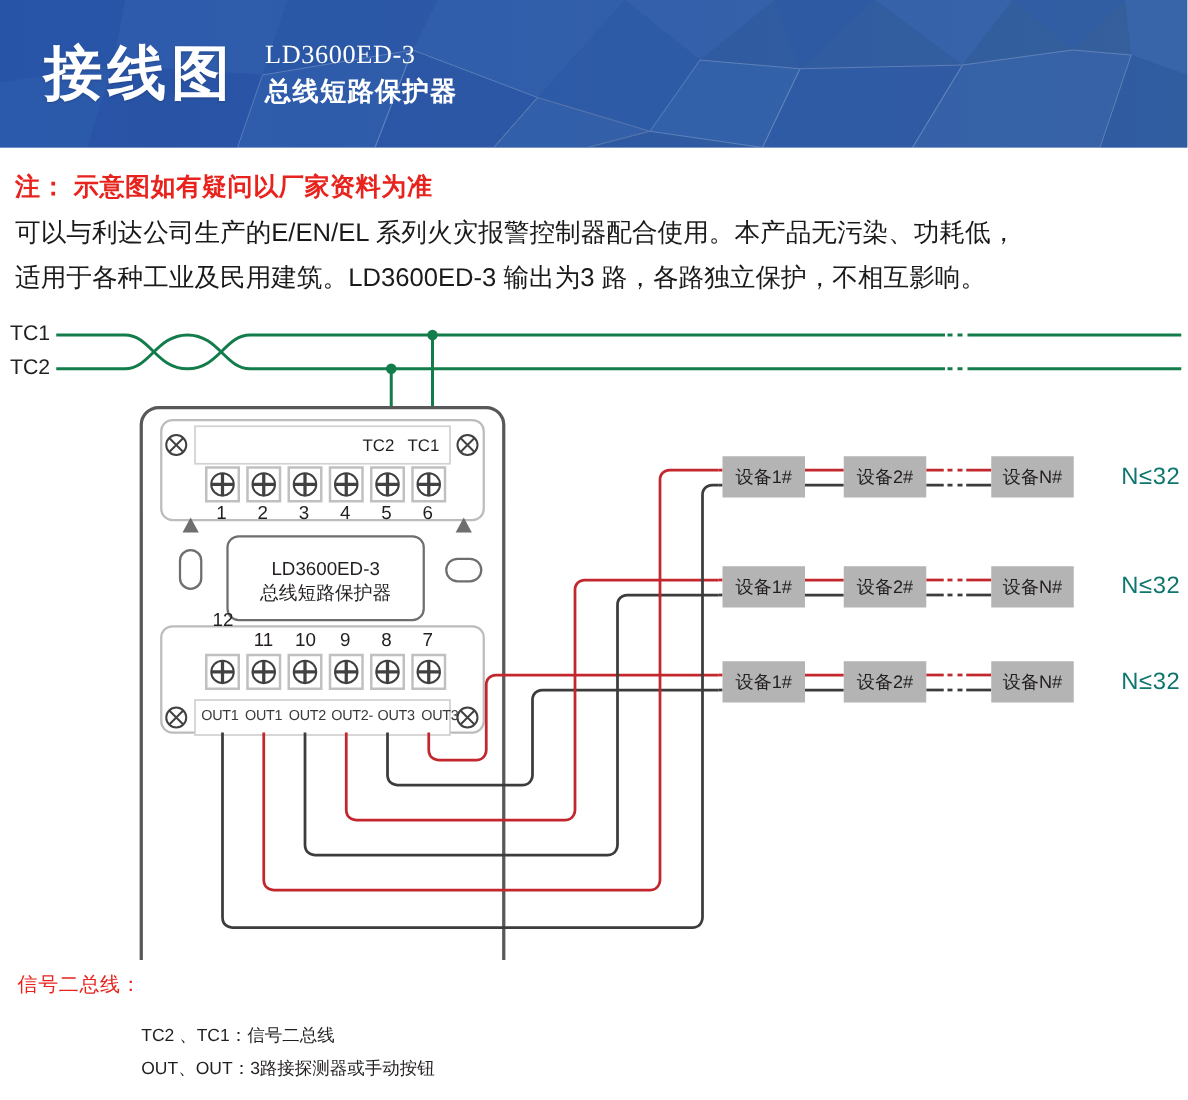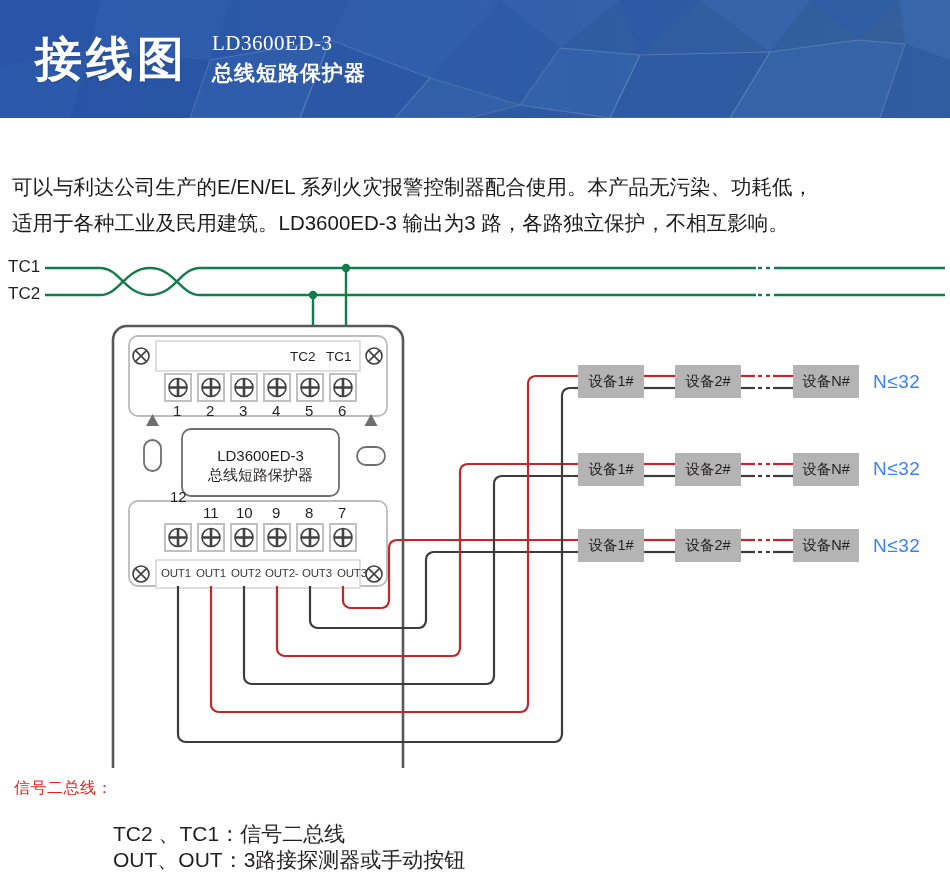--- a/index.html
+++ b/index.html
@@ -50,21 +50,21 @@
   .para.p1{top:169px;}
   .para.p2{top:205px;}
 
   
   .diagram{position:absolute;left:0;top:248px;width:764px;height:520px;}
   .svgmain{position:absolute;left:0;top:0;}
 
   
   .lbl{position:absolute;white-space:nowrap;color:#231f20;}
   .lbl-tc{font-size:17px;}
-  .lbl-nmax{font-size:19px;color:#3b82f6;font-weight:normal;letter-spacing:.5px;}
+  .lbl-nmax{font-size:19px;color:#0f766e;font-weight:normal;letter-spacing:.5px;margin-left:24px;}
   .lbl-term{font-size:15px;color:#231f20;}
   .lbl-out{font-size:11.5px;color:#3a3a3a;letter-spacing:-.2px;}
   .lbl-tcsm{font-size:13.5px;color:#231f20;}
   .lbl-model{font-size:15px;color:#231f20;text-align:center;line-height:19px;}
 
   
   .devbox{
     position:absolute;
     background:#b4b4b4;
     display:flex;align-items:center;justify-content:center;
@@ -72,21 +72,21 @@
     width:66px;height:33px;
   }
 
   
   .legend-title{
     position:absolute;left:14px;top:778px;
     color:#e8231d;font-size:16px;letter-spacing:.5px;white-space:nowrap;
   }
   .legend-row{
     position:absolute;left:113px;
-    color:#231f20;font-size:21px;white-space:nowrap;
+    color:#231f20;font-size:14px;white-space:nowrap;
   }
   .legend-row.r1{top:820px;}
   .legend-row.r2{top:846px;}
 </style>
 </head>
 <body>
 
 <div id="root">
 
   <div class="banner">
@@ -131,20 +131,21 @@
     </svg>
     <div class="banner-inner">
       <div class="banner-title">接线图</div>
       <div class="banner-sub">
         <div class="l1">LD3600ED-3</div>
         <div class="l2">总线短路保护器</div>
       </div>
     </div>
   </div>
 
+  <div class="note-line">注：  示意图如有疑问以厂家资料为准</div>
   <div class="para p1">可以与利达公司生产的E/EN/EL 系列火灾报警控制器配合使用。本产品无污染、功耗低，</div>
   <div class="para p2">适用于各种工业及民用建筑。LD3600ED-3 输出为3 路，各路独立保护，不相互影响。</div>
 
   <div class="diagram">
 
     <svg class="svgmain" width="950" height="520" viewBox="0 0 950 520">
 
       <g fill="none" stroke="#127c4a" stroke-width="2.4">
 
         <path d="M45,20 L100,20 C120,20 125,47 150,47 C175,47 180,20 200,20 L756,20"></path>

